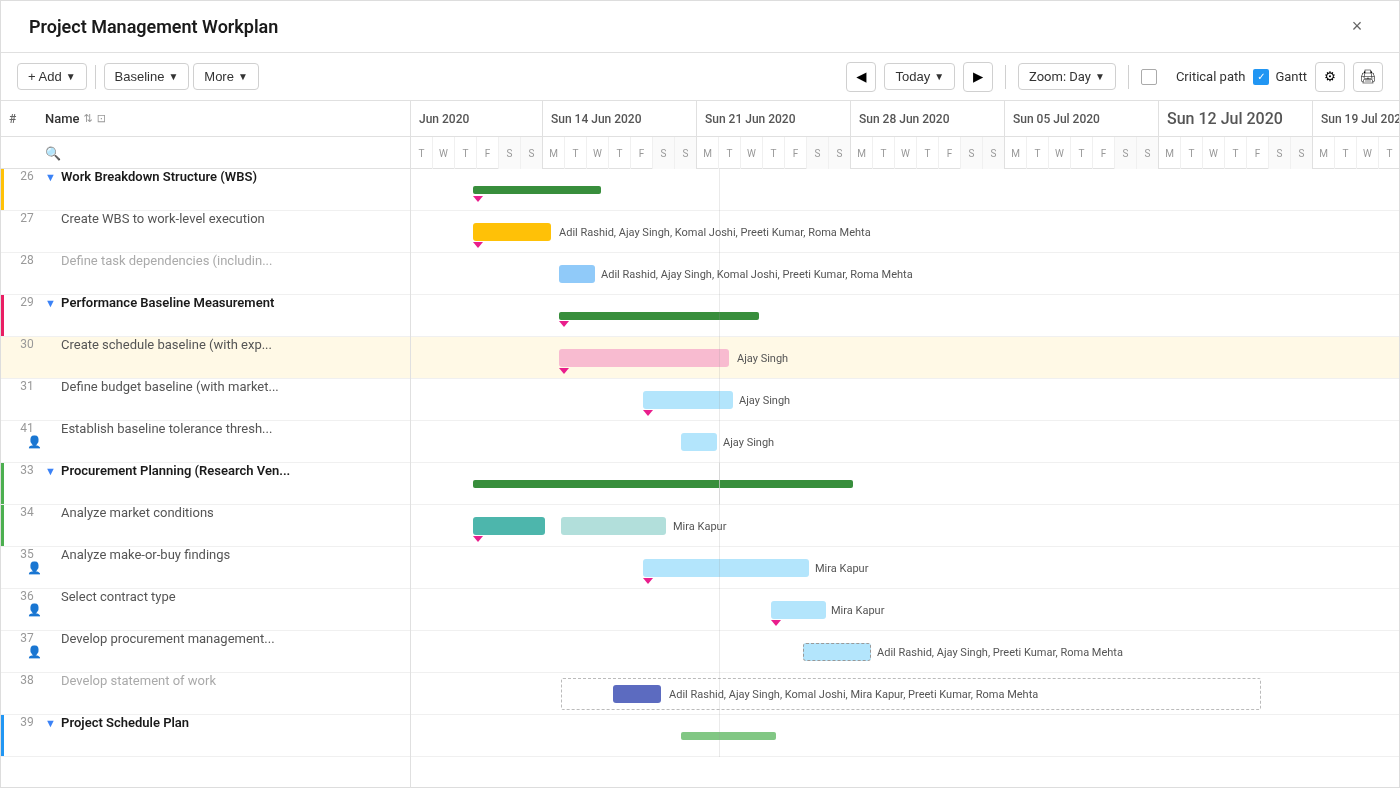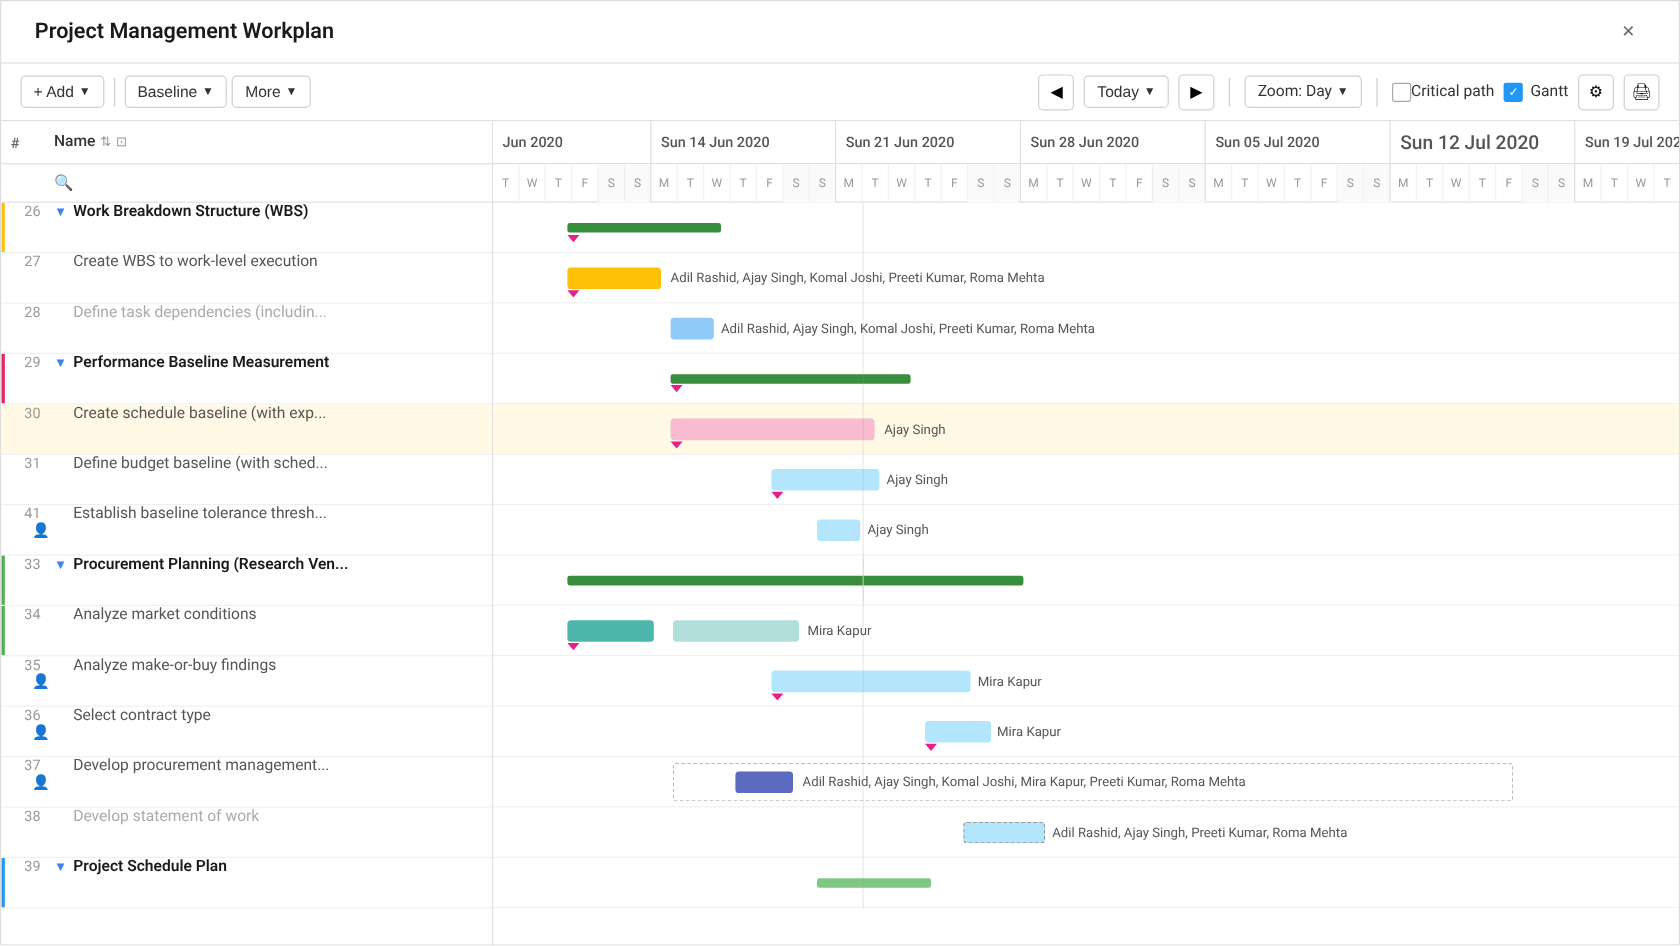--- a/index.html
+++ b/index.html
@@ -17,21 +17,21 @@
     .toolbar-left { display: flex; align-items: center; gap: 4px; }
     .toolbar-right { display: flex; align-items: center; gap: 8px; }
 
     .btn { display: flex; align-items: center; gap: 4px; padding: 5px 10px; border: 1px solid #d0d0d0; border-radius: 4px; background: #fff; cursor: pointer; font-size: 13px; color: #333; white-space: nowrap; }
     .btn-icon { width: 30px; height: 30px; padding: 0; display: flex; align-items: center; justify-content: center; border-radius: 4px; border: 1px solid #d0d0d0; background: #fff; cursor: pointer; }
 
     .separator { width: 1px; height: 24px; background: #d0d0d0; margin: 0 4px; }
 
     .zoom-select { display: flex; align-items: center; gap: 4px; padding: 5px 10px; border: 1px solid #d0d0d0; border-radius: 4px; background: #fff; cursor: pointer; font-size: 13px; }
 
-    .critical-path-toggle { display: flex; align-items: flex-start; gap: 0; font-size: 13px; cursor: pointer; }
+    .critical-path-toggle { display: flex; align-items: flex-start; gap: 19px; font-size: 13px; cursor: pointer; }
     .checkbox-square { width: 16px; height: 16px; border: 1.5px solid #aaa; border-radius: 2px; display: flex; align-items: center; justify-content: center; }
     .checkbox-checked { background: #fff; border-color: #aaa; }
 
     .gantt-toggle { display: flex; align-items: center; gap: 6px; font-size: 13px; }
     .checkbox-checked-blue { width: 16px; height: 16px; background: #2196f3; border: none; border-radius: 2px; display: flex; align-items: center; justify-content: center; color: white; font-size: 10px; }
 
     
     .main-content { display: flex; height: calc(788px - 100px); overflow: hidden; }
 
     
@@ -177,21 +177,21 @@
           </div>
         </div>
 
         <div class="task-row highlighted">
           <div class="row-num">30</div>
           <div class="row-label sub" style="padding-left:16px;">Create schedule baseline (with exp...</div>
         </div>
 
         <div class="task-row">
           <div class="row-num">31</div>
-          <div class="row-label sub" style="padding-left:16px;">Define budget baseline (with sched...</div>
+          <div class="row-label sub" style="padding-left:16px;">Define budget baseline (with market...</div>
         </div>
 
         <div class="task-row">
           <div style="position:absolute;left:26px;top:50%;transform:translateY(-50%);color:#ef5350;font-size:12px;">👤</div>
           <div class="row-num">41</div>
           <div class="row-label sub" style="padding-left:16px;">Establish baseline tolerance thresh...</div>
         </div>
 
         <div class="task-row group-row">
           <div style="position:absolute;left:0;top:0;bottom:0;width:3px;background:#4caf50;"></div>
@@ -375,32 +375,32 @@
             <span style="position:absolute;left:404px;top:50%;transform:translateY(-50%);font-size:11px;color:#555;white-space:nowrap;">Mira Kapur</span>
           </div>
 
           <div style="height:42px;border-bottom:1px solid #f0f0f0;position:relative;">
             <div style="position:absolute;left:360px;top:50%;transform:translateY(-50%);height:18px;width:55px;background:#b3e5fc;border-radius:3px;"></div>
             <div style="position:absolute;left:360px;top:calc(50% + 10px);width:0;height:0;border-left:5px solid transparent;border-right:5px solid transparent;border-top:6px solid #e91e8c;"></div>
             <span style="position:absolute;left:420px;top:50%;transform:translateY(-50%);font-size:11px;color:#555;white-space:nowrap;">Mira Kapur</span>
           </div>
 
           <div style="height:42px;border-bottom:1px solid #f0f0f0;position:relative;">
+            <div style="position:absolute;left:392px;top:50%;transform:translateY(-50%);height:18px;width:68px;background:#b3e5fc;border-radius:3px;border:1px dashed #999;"></div>
+            <span style="position:absolute;left:466px;top:50%;transform:translateY(-50%);font-size:11px;color:#555;white-space:nowrap;">Adil Rashid, Ajay Singh, Preeti Kumar, Roma Mehta</span>
+          </div>
+
+          <div style="height:42px;border-bottom:1px solid #f0f0f0;position:relative;">
             <div style="position:absolute;left:202px;top:50%;transform:translateY(-50%);height:18px;width:48px;background:#5c6bc0;border-radius:3px;"></div>
 
             <div style="position:absolute;left:150px;top:5px;width:700px;height:32px;border:1px dashed #bbb;border-radius:2px;pointer-events:none;"></div>
             <span style="position:absolute;left:258px;top:50%;transform:translateY(-50%);font-size:11px;color:#555;white-space:nowrap;">Adil Rashid, Ajay Singh, Komal Joshi, Mira Kapur, Preeti Kumar, Roma Mehta</span>
           </div>
 
           <div style="height:42px;border-bottom:1px solid #f0f0f0;position:relative;">
-            <div style="position:absolute;left:392px;top:50%;transform:translateY(-50%);height:18px;width:68px;background:#b3e5fc;border-radius:3px;border:1px dashed #999;"></div>
-            <span style="position:absolute;left:466px;top:50%;transform:translateY(-50%);font-size:11px;color:#555;white-space:nowrap;">Adil Rashid, Ajay Singh, Preeti Kumar, Roma Mehta</span>
-          </div>
-
-          <div style="height:42px;border-bottom:1px solid #f0f0f0;position:relative;">
             <div style="position:absolute;left:270px;top:50%;transform:translateY(-50%);height:8px;width:95px;background:#81c784;border-radius:2px;"></div>
           </div>
 
           <div style="position:absolute;left:308px;top:0;bottom:0;width:1px;background:rgba(150,150,150,0.2);pointer-events:none;z-index:1;"></div>
 
         </div>
       </div>
     </div>
 
   </div>

